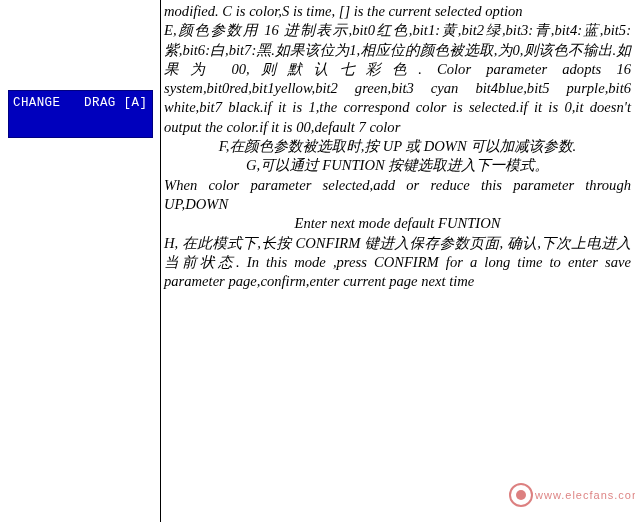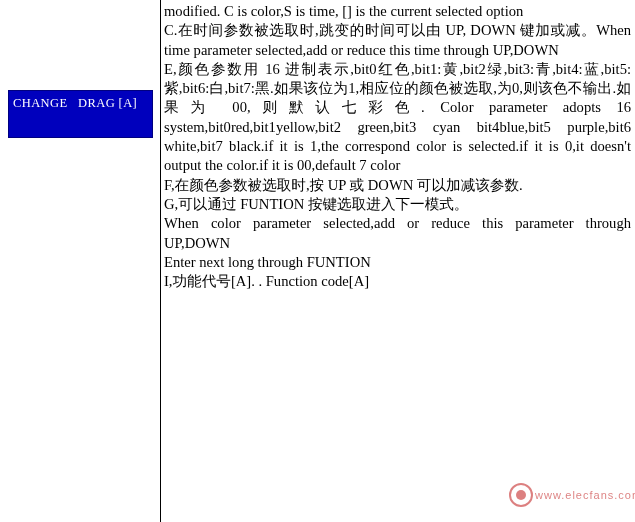--- a/index.html
+++ b/index.html
@@ -28,21 +28,21 @@
   #lcd-panel {
     position: absolute;
     left: 8px;
     top: 90px;
     width: 145px;
     height: 48px;
     background: #0000bd;
     border: 1px solid #000080;
     box-sizing: border-box;
     padding: 3px 4px 0 4px;
-    font-family: Liberation Serif, serif;
+    font-family: Liberation Mono, monospace;
     font-size: 12.5px;
     line-height: 18px;
     color: #ffffff;
     letter-spacing: 0.4px;
   }
   .lcd-row {
     display: block;
     white-space: pre;
     color: #ffffff;
   }
@@ -59,30 +59,31 @@
 
   
   #right-col {
     position: absolute;
     left: 162px;
     top: 0;
     width: 471px;
     height: 522px;
     padding: 2px 2px 0 2px;
     box-sizing: border-box;
+    font-style: italic;
   }
   .para {
     margin: 0;
     font-size: 14.6px;
     line-height: 19.3px;
     color: #000000;
     text-align: justify;
     text-justify: inter-word;
   }
-  .para.nojust { text-align: left; }
+  .para.nojust { text-align: center; }
 
   
   #watermark {
     position: absolute;
     right: 6px;
     bottom: 8px;
     width: 120px;
     height: 34px;
     opacity: 0.55;
     pointer-events: none;
@@ -126,27 +127,26 @@
   <div id="left-col">
     <div id="lcd-panel">
       <span class="lcd-row">CHANGE   DRAG [A]</span>
     </div>
   </div>
 
   <div id="col-divider"></div>
 
   <div id="right-col">
     <p class="para">modified. C is color,S is time, [] is the current selected option</p>
-    <p class="para">C.在时间参数被选取时,跳变的时间可以由 UP, DOWN 键加或减。When time parameter selected,add or reduce this time through UP,DOWN</p>
     <p class="para">E,颜色参数用 16 进制表示,bit0红色,bit1:黄,bit2绿,bit3:青,bit4:蓝,bit5:紫,bit6:白,bit7:黑.如果该位为1,相应位的颜色被选取,为0,则该色不输出.如果为 00,则默认七彩色. Color parameter adopts 16 system,bit0red,bit1yellow,bit2 green,bit3 cyan bit4blue,bit5 purple,bit6 white,bit7 black.if it is 1,the correspond color is selected.if it is 0,it doesn't output the color.if it is 00,default 7 color</p>
     <p class="para nojust">F,在颜色参数被选取时,按 UP 或 DOWN 可以加减该参数.</p>
     <p class="para nojust">G,可以通过 FUNTION 按键选取进入下一模式。</p>
     <p class="para">When color parameter selected,add or reduce this parameter through UP,DOWN</p>
-    <p class="para nojust">Enter next long through FUNTION</p>
-    <p class="para nojust">I,功能代号[A]. . Function code[A]</p>
+    <p class="para nojust">Enter next mode default FUNTION</p>
+    <p class="para">H, 在此模式下,长按 CONFIRM 键进入保存参数页面, 确认,下次上电进入当前状态. In this mode ,press CONFIRM for a long time to enter save parameter page,confirm,enter current page next time</p>
   </div>
 
   <div id="watermark">
     <div class="wm-mark"></div>
     <div class="wm-text">www.elecfans.com</div>
   </div>
 
 </div>
 
 </body></html>

